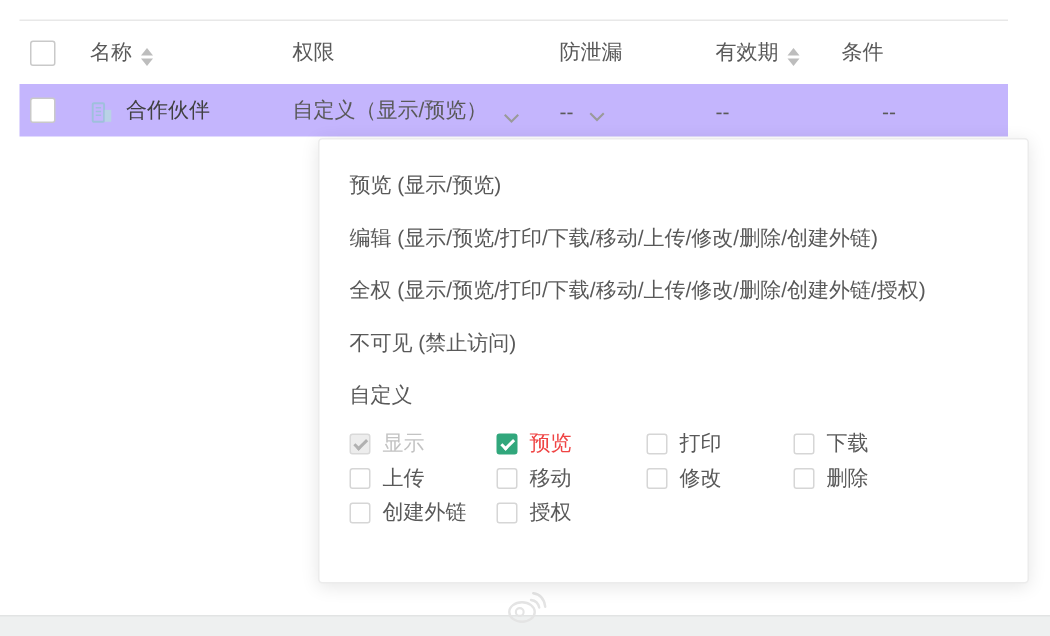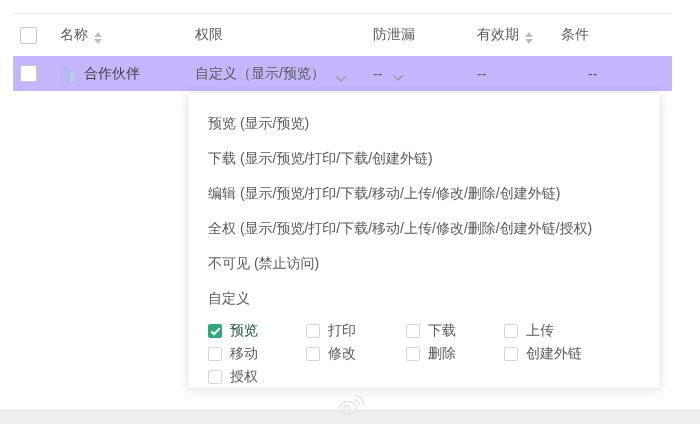--- a/index.html
+++ b/index.html
@@ -29,21 +29,21 @@
   .sort i{display:block;width:0;height:0;border-left:4px solid transparent;border-right:4px solid transparent;}
   .sort .up{border-bottom:5px solid #bdbdbd;}
   .sort .down{border-top:5px solid #bdbdbd;}
 
   .row-name{color:#404040;}
   .org-ico{margin-right:8px;flex:0 0 auto;}
   .chev{margin-left:10px;flex:0 0 auto;}
 
   
   .dropdown{
-    position:absolute;left:187px;top:92px;width:474px;height:297px;
+    position:absolute;left:212px;top:92px;width:474px;height:297px;
     background:#fff;border:1px solid #ececec;border-radius:3px;
     box-shadow:0 2px 12px rgba(0,0,0,0.10);
     box-sizing:border-box;padding-top:13px;z-index:5;
   }
   .menu-item{height:35px;line-height:35px;padding:0 20px;font-size:14px;color:#595959;white-space:nowrap;cursor:pointer;}
   .cbx-grid{
     margin:3px 20px 0 20px;
     display:grid;grid-template-columns:98px 100px 98px 1fr;
     font-size:14px;color:#595959;
   }
@@ -53,21 +53,21 @@
   .cbx.on::after{
     content:"";position:absolute;left:2px;top:3px;width:7px;height:3px;
     border-left:2px solid #fff;border-bottom:2px solid #fff;transform:rotate(-45deg);
   }
   .cbx.dis{background:#ededed;border-color:#d9d9d9;cursor:default;}
   .cbx.dis::after{
     content:"";position:absolute;left:2px;top:3px;width:7px;height:3px;
     border-left:2px solid #b1b1b1;border-bottom:2px solid #b1b1b1;transform:rotate(-45deg);
   }
   .lbl-dis{color:#c3c3c3;}
-  .lbl-green{color:#14532d;}
+  .lbl-green{color:#ef4444;}
 
   
   .watermark{
     position:absolute;left:296px;top:391px;display:flex;align-items:center;gap:6px;
     color:#e2e2e2;z-index:2;flex-direction:column;
   }
   .watermark .wm-text{font-size:20px;font-weight:bold;letter-spacing:2px;color:#e4e4e4;}
   .bottom-strip{
     position:absolute;left:0;right:0;top:410px;height:14px;
     background:#eef0f0;border-top:1px solid #e2e4e4;z-index:1;
@@ -138,27 +138,30 @@
         <span>--</span>
       </div>
       <div class="cell col-valid">
         <span>--</span>
       </div>
     </div>
   </div>
 
   <div class="dropdown">
     <div class="menu-item">预览 (显示/预览)</div>
-    <div class="menu-item">下载 (显示/预览/打印/下载/创建外链)</div>
     <div class="menu-item">编辑 (显示/预览/打印/下载/移动/上传/修改/删除/创建外链)</div>
     <div class="menu-item">全权 (显示/预览/打印/下载/移动/上传/修改/删除/创建外链/授权)</div>
     <div class="menu-item">不可见 (禁止访问)</div>
     <div class="menu-item">自定义</div>
 
     <div class="cbx-grid">
+      <div class="cbx-cell">
+        <span class="cbx on dis"></span>
+        <span class="lbl-dis">显示</span>
+      </div>
       <div class="cbx-cell">
         <span class="cbx on"></span>
         <span class="lbl-green">预览</span>
       </div>
       <div class="cbx-cell">
         <span class="cbx"></span>
         <span>打印</span>
       </div>
       <div class="cbx-cell">
         <span class="cbx"></span>

